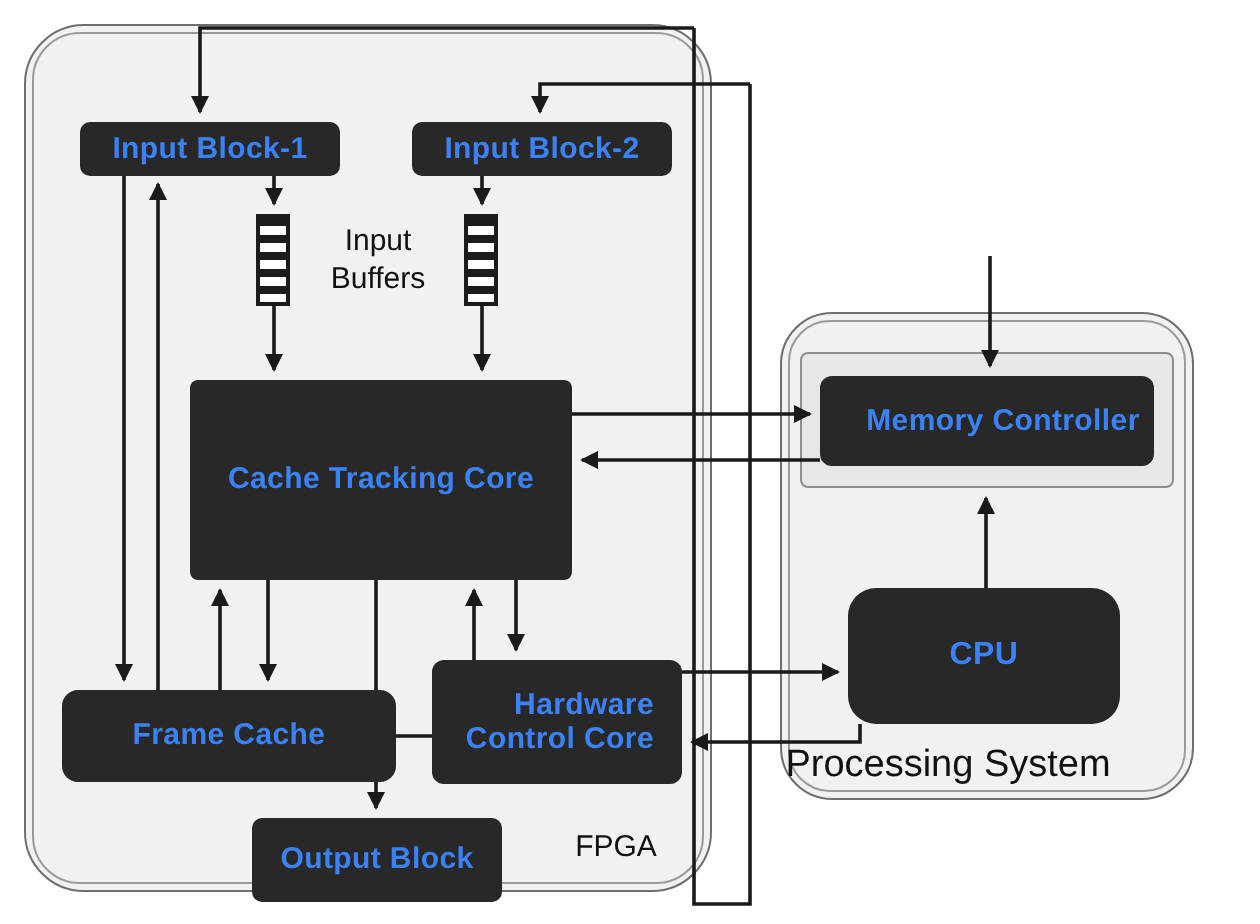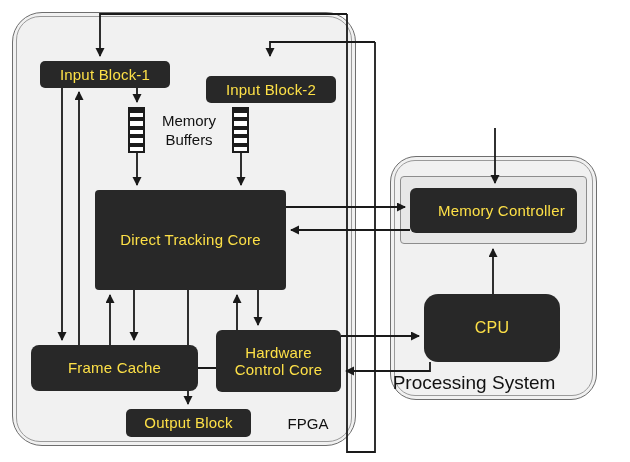--- a/index.html
+++ b/index.html
@@ -16,22 +16,22 @@
     border-radius:24px;pointer-events:none;
   }
   .fpga{left:12px;top:12px;width:344px;height:434px;border-radius:30px;}
   .ps{left:390px;top:156px;width:207px;height:244px;border-radius:26px;}
   .ps::before{border-radius:21px;}
   .mc-wrap{
     position:absolute;left:400px;top:176px;width:187px;height:68px;
     background:#e7e7e7;border:1px solid #8d8d8d;border-radius:4px;box-sizing:border-box;z-index:1;
   }
   .block{
-    position:absolute;background:#282828;color:#fde047;display:flex;align-items:center;justify-content:center;
-    text-align:center;font-size:15px;line-height:1.15;box-sizing:border-box;z-index:3;letter-spacing:.2px;
+    position:absolute;background:#282828;color:#3b82f6;display:flex;align-items:center;justify-content:center;
+    text-align:right;font-size:15px;line-height:1.15;box-sizing:border-box;z-index:3;letter-spacing:.2px;font-weight:bold;
   }
   .lbl{
     position:absolute;color:#111111;z-index:3;text-align:center;
   }
   .buffer{
     position:absolute;width:17px;height:46px;z-index:3;box-sizing:border-box;
     border:2px solid #1c1c1c;
     background:repeating-linear-gradient(180deg,#1c1c1c 0 4px,#ffffff 4px 8.5px);
   }
   svg.wires{position:absolute;left:0;top:0;z-index:2;}
@@ -82,33 +82,33 @@
       <path d="M 341 336 H 419" marker-end="url(#ah)"></path>
       <path d="M 430 362 V 371 H 346" marker-end="url(#ah)"></path>
 
       <path d="M 495 128 V 183" marker-end="url(#ah)"></path>
 
       <path d="M 493 294 V 249" marker-end="url(#ah)"></path>
     </g>
   </svg>
 
   <div class="block" style="left:40px;top:61px;width:130px;height:27px;border-radius:5px;">Input Block-1</div>
-  <div class="block" style="left:206px;top:61px;width:130px;height:27px;border-radius:5px;margin-top:15px;">Input Block-2</div>
+  <div class="block" style="left:206px;top:61px;width:130px;height:27px;border-radius:5px;">Input Block-2</div>
 
   <div class="buffer" style="left:128px;top:107px;"></div>
   <div class="buffer" style="left:232px;top:107px;"></div>
-  <div class="lbl" style="left:147px;top:112px;width:84px;font-size:15px;line-height:1.25;">Memory Buffers</div>
+  <div class="lbl" style="left:147px;top:112px;width:84px;font-size:15px;line-height:1.25;">Input Buffers</div>
 
-  <div class="block" style="left:95px;top:190px;width:191px;height:100px;border-radius:4px;">Direct Tracking Core</div>
+  <div class="block" style="left:95px;top:190px;width:191px;height:100px;border-radius:4px;">Cache Tracking Core</div>
 
   <div class="block" style="left:31px;top:345px;width:167px;height:46px;border-radius:8px;">Frame Cache</div>
 
   <div class="block" style="left:216px;top:330px;width:125px;height:62px;border-radius:6px;padding:0 14px;">Hardware Control Core</div>
 
-  <div class="block" style="left:126px;top:409px;width:125px;height:28px;border-radius:5px;">Output Block</div>
+  <div class="block" style="left:126px;top:409px;width:125px;height:42px;border-radius:5px;">Output Block</div>
 
   <div class="lbl" style="left:280px;top:415px;width:56px;font-size:15px;">FPGA</div>
 
 
   <div class="block" style="left:410px;top:188px;width:167px;height:45px;border-radius:6px;padding-left:16px;">Memory Controller</div>
 
   <div class="block" style="left:424px;top:294px;width:136px;height:68px;border-radius:14px;font-size:16px;">CPU</div>
 
   <div class="lbl" style="left:378px;top:372px;width:192px;font-size:19px;">Processing System</div>
 

